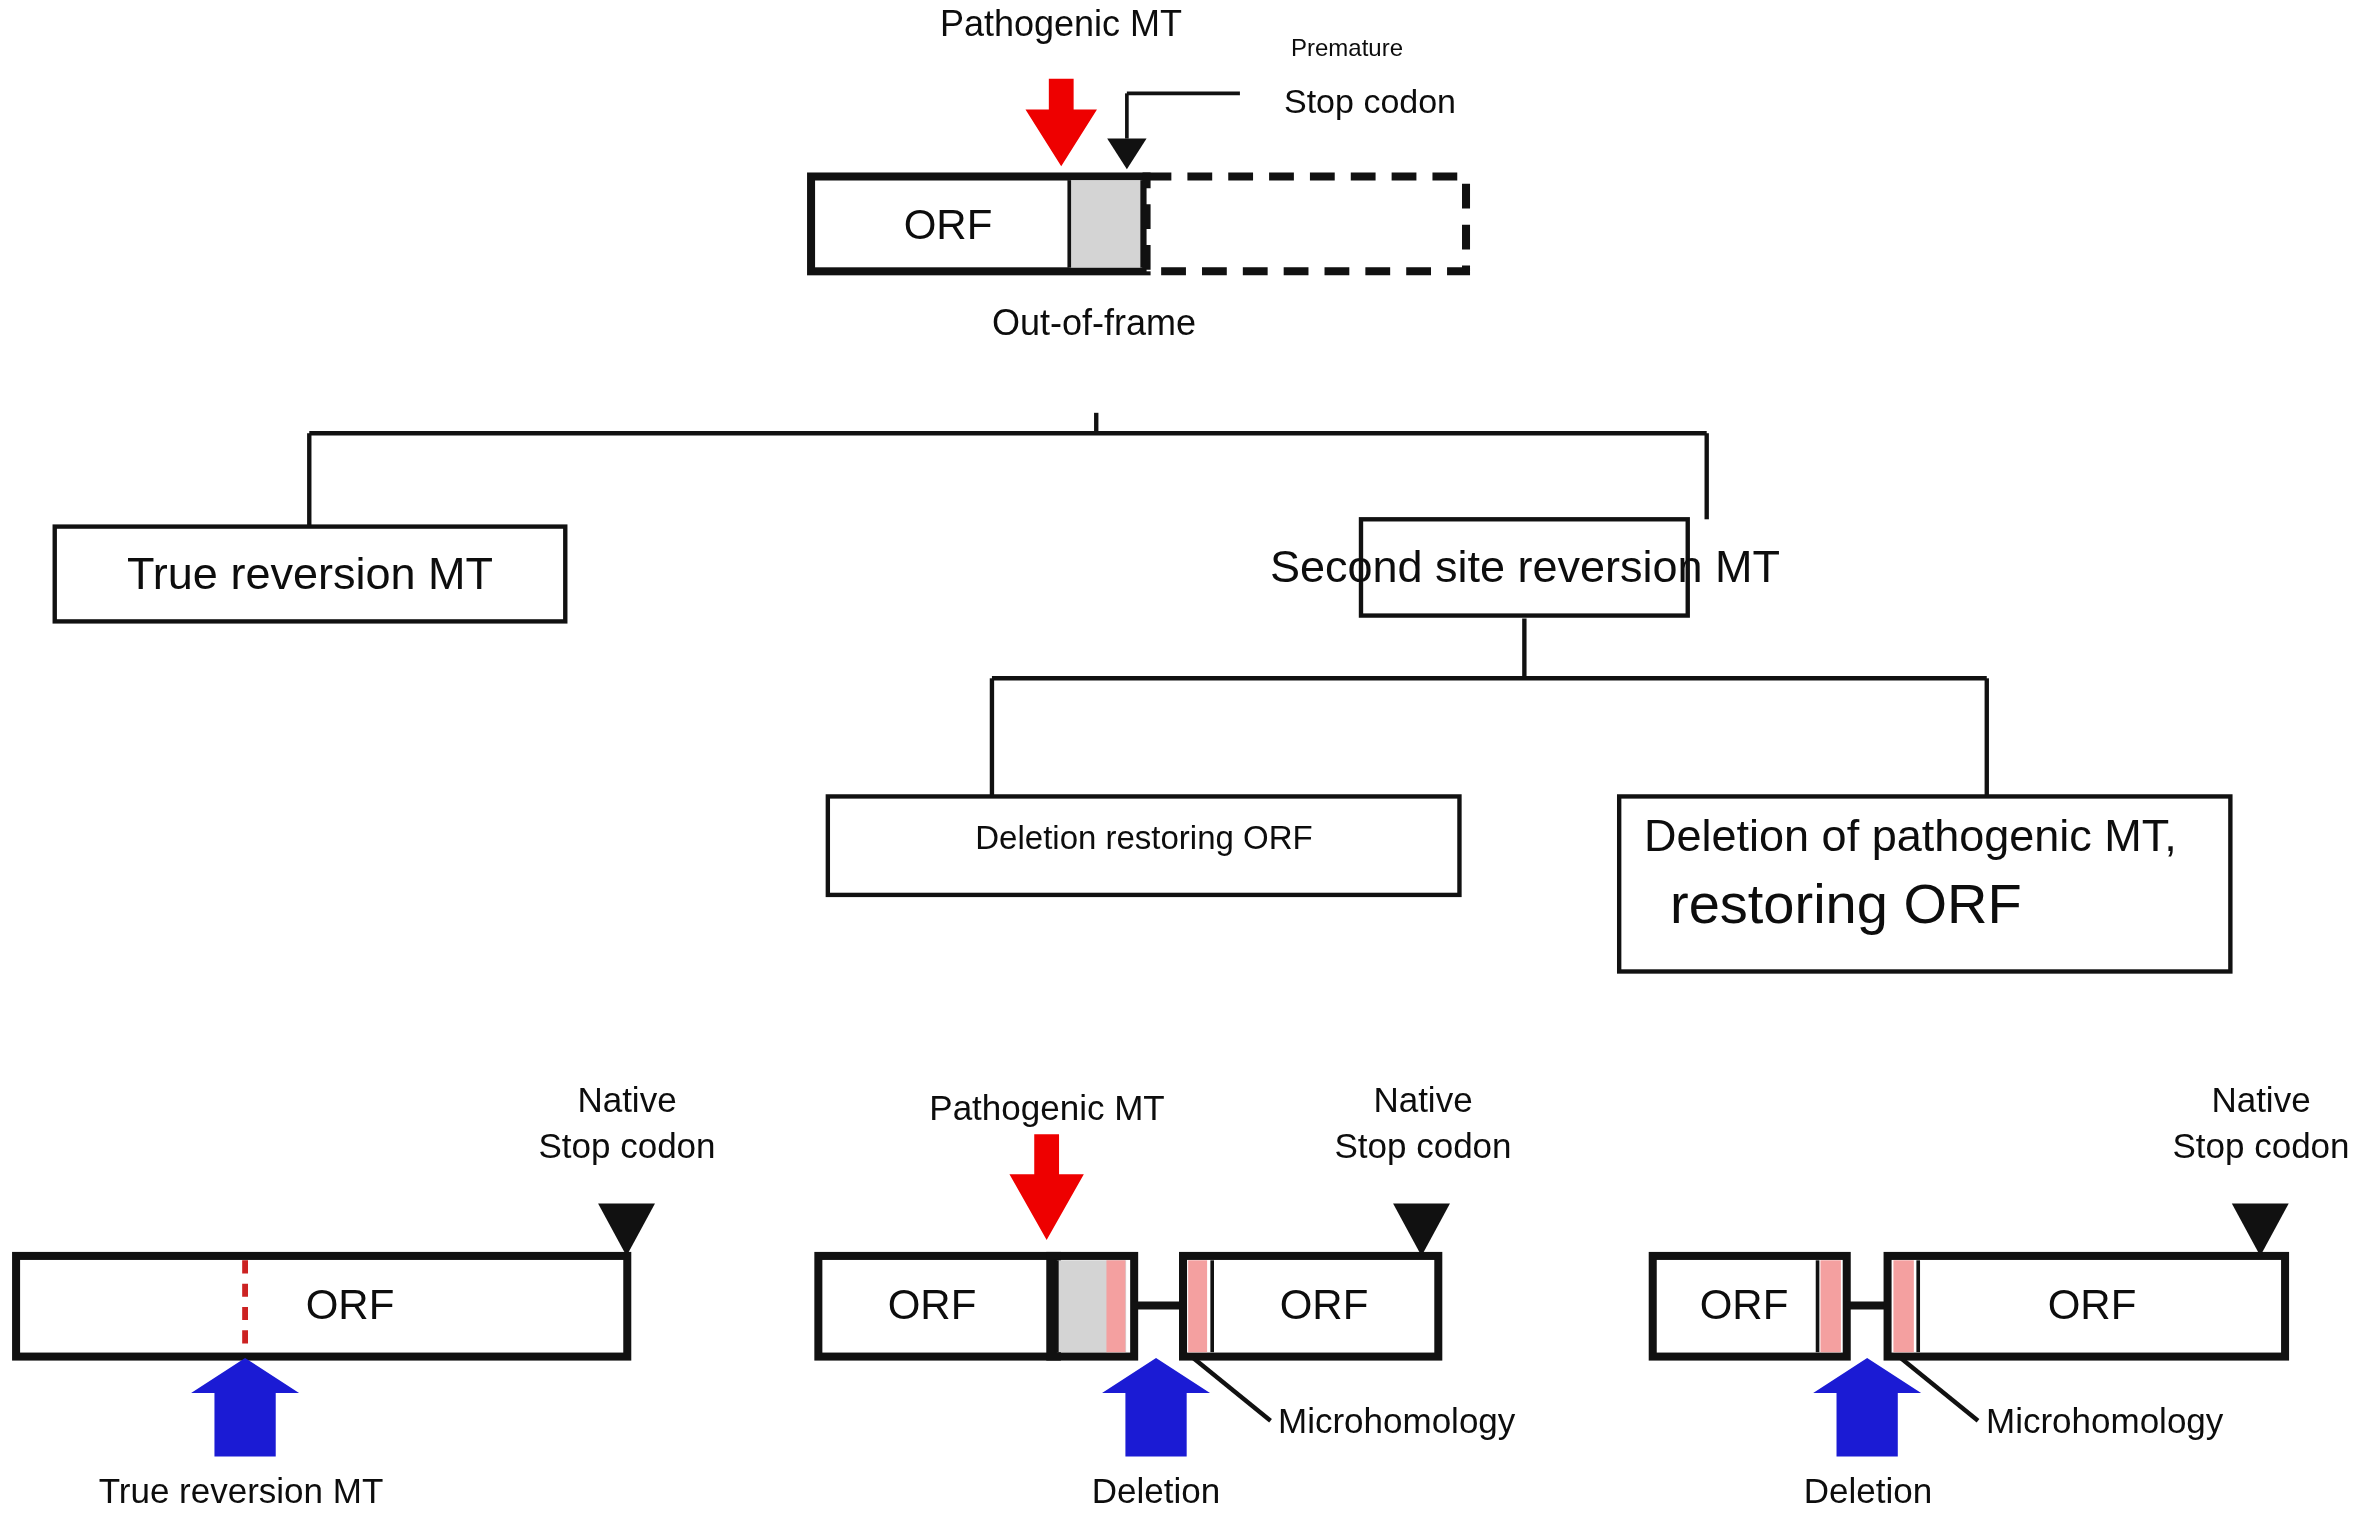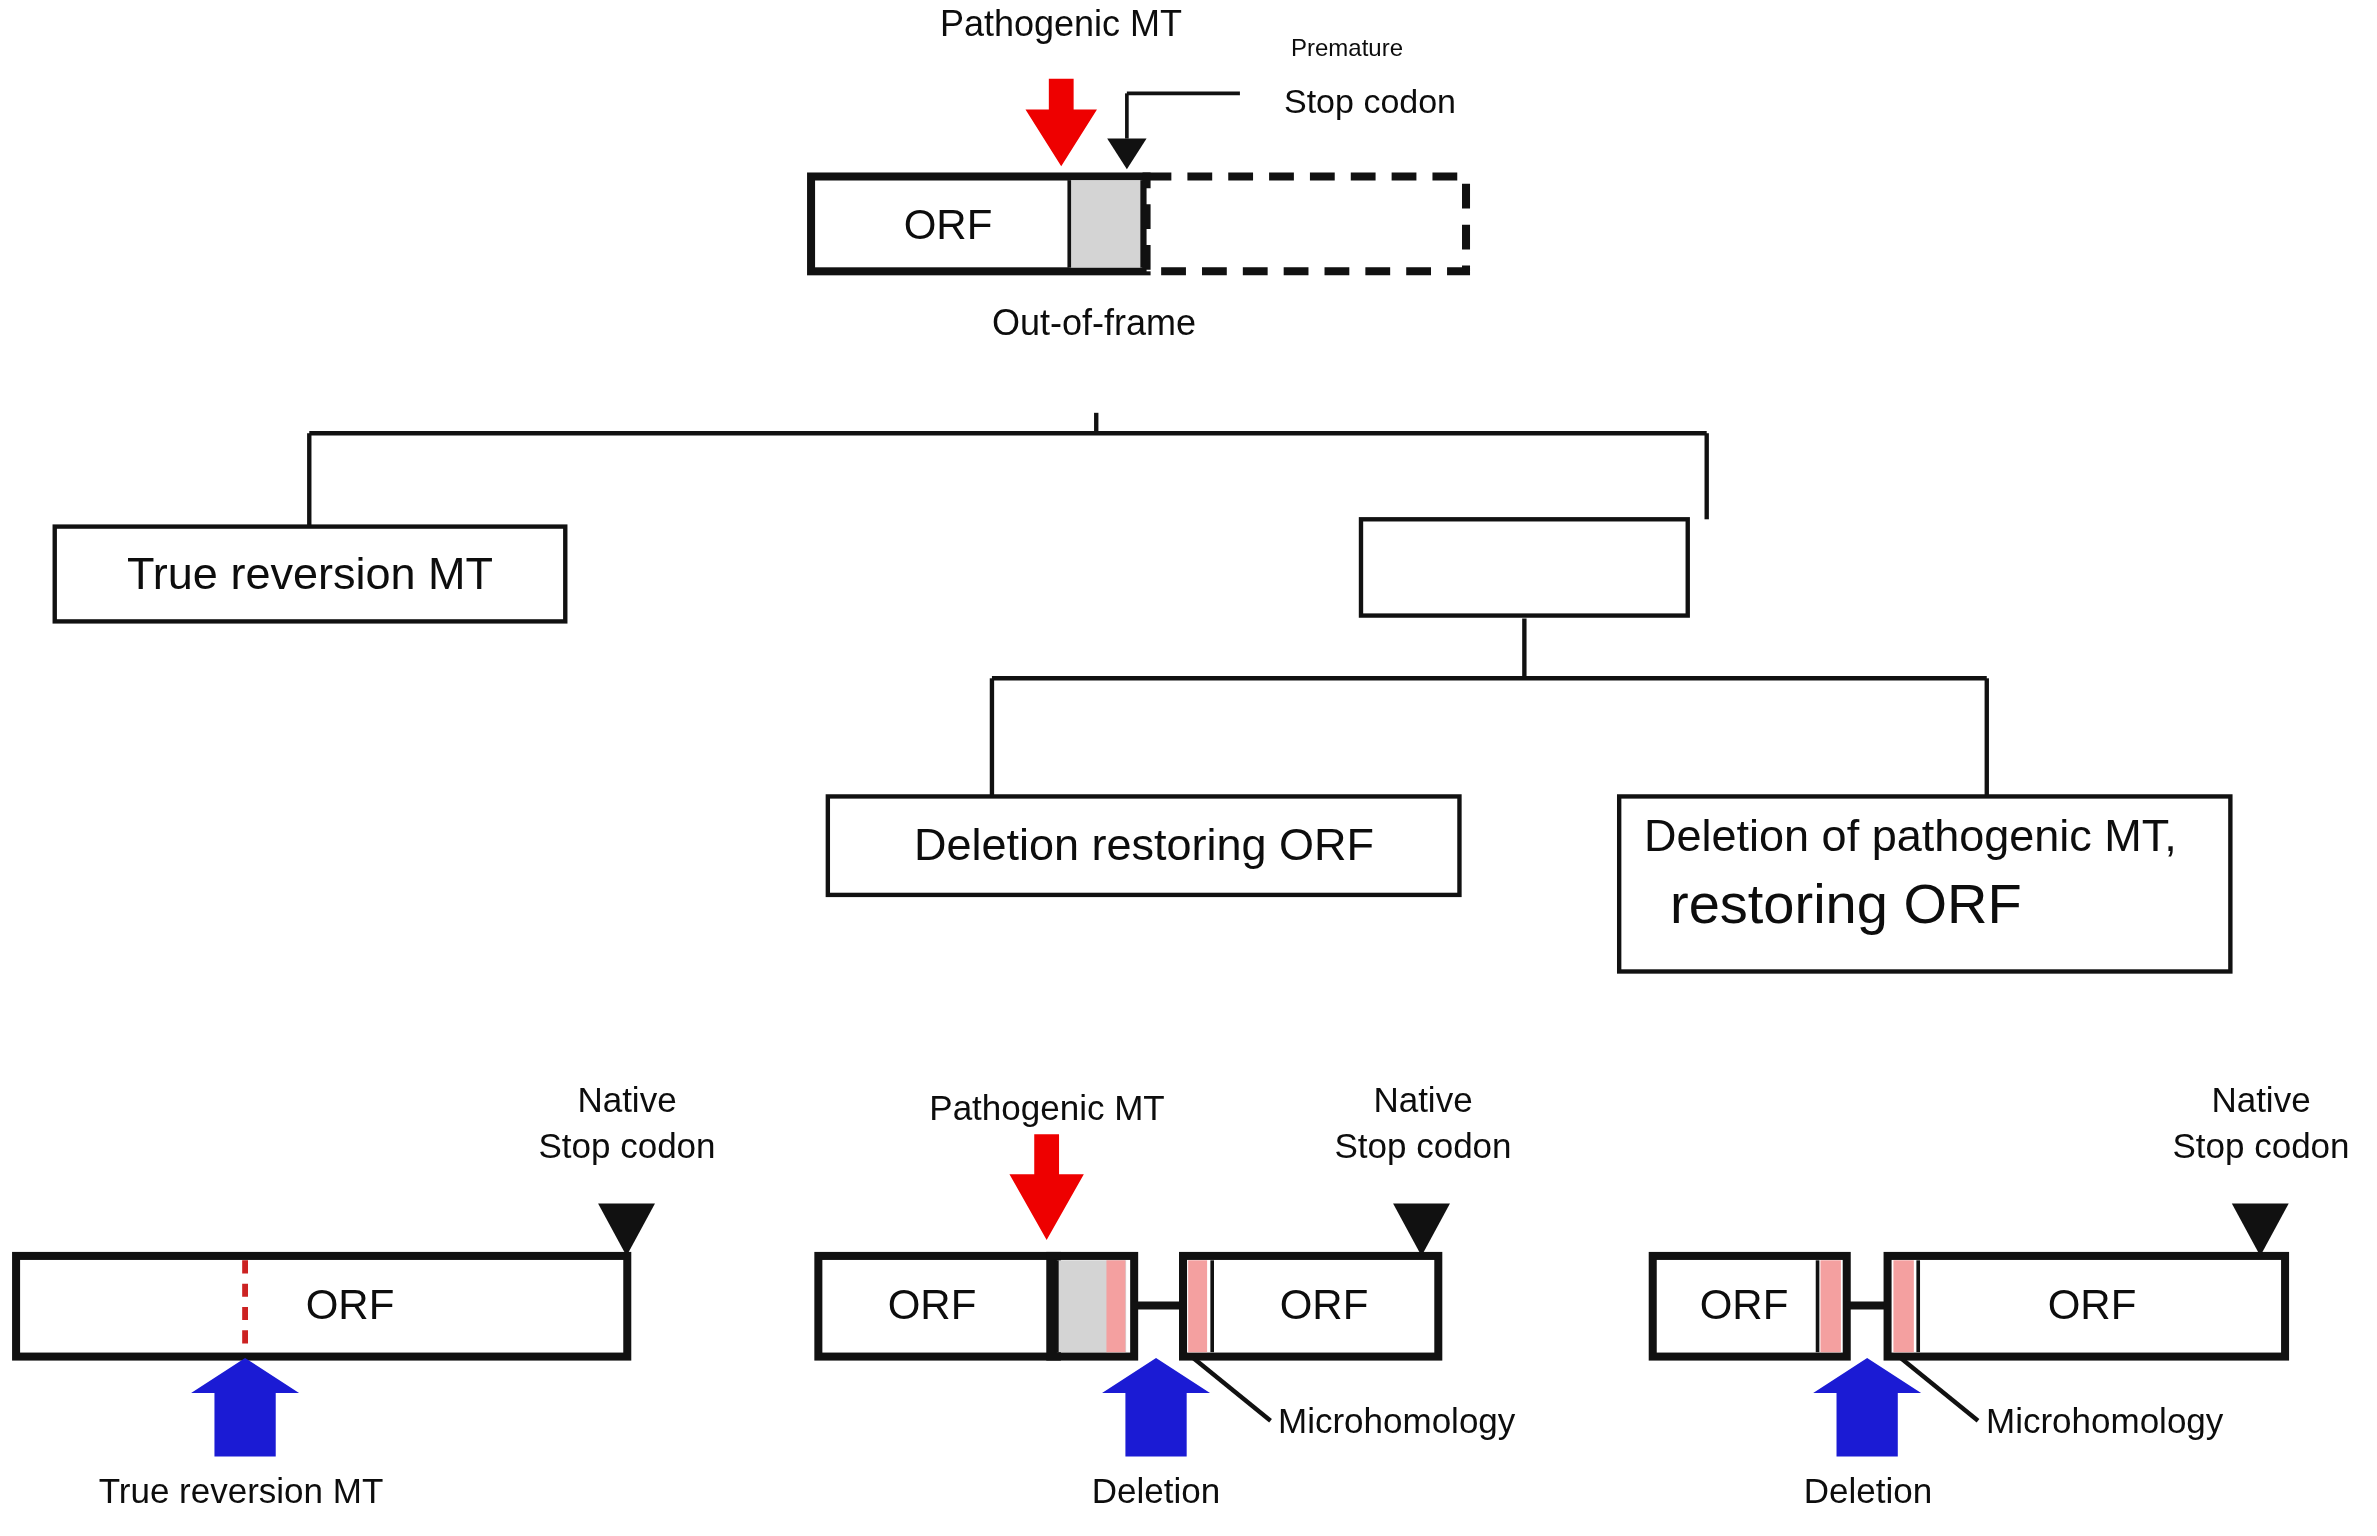--- a/index.html
+++ b/index.html
@@ -115,21 +115,22 @@
     </g>
   </svg>
 
   <div class="lbl c" style="left:1061px;top:4.4px;font-size:36px;">Pathogenic MT</div>
   <div class="lbl" style="left:1291px;top:35px;font-size:24px;">Premature</div>
   <div class="lbl" style="left:1284px;top:82px;font-size:34px;">Stop codon</div>
   <div class="lbl c" style="left:948px;top:201px;font-size:42px;">ORF</div>
   <div class="lbl c" style="left:1094px;top:303px;font-size:36px;text-align:center;">Out-of-frame</div>
 
   <div class="lbl c" style="left:310px;top:549px;font-size:45px;">True reversion MT</div>
-  <div class="lbl c" style="left:1144px;top:820px;font-size:45px;">Deletion restoring ORF</div>
+  <div class="lbl c" style="left:1525px;top:542px;font-size:45px;">Second site reversion MT</div>
+  <div class="lbl c" style="left:1144px;top:820px;font-size:33px;">Deletion restoring ORF</div>
   <div class="lbl" style="left:1644px;top:811px;font-size:45px;">Deletion of pathogenic MT,</div>
   <div class="lbl" style="left:1644px;top:873px;font-size:56px;margin-left:26px;">restoring ORF</div>
 
   <div class="lbl c" style="left:627px;top:1080px;font-size:35px;">Native</div>
   <div class="lbl c" style="left:627px;top:1126px;font-size:35px;">Stop codon</div>
   <div class="lbl c" style="left:350px;top:1281px;font-size:42px;">ORF</div>
   <div class="lbl c" style="left:241px;top:1471px;font-size:35px;">True reversion MT</div>
 
   <div class="lbl c" style="left:1047px;top:1088px;font-size:35px;">Pathogenic MT</div>
   <div class="lbl c" style="left:1423px;top:1080px;font-size:35px;">Native</div>

